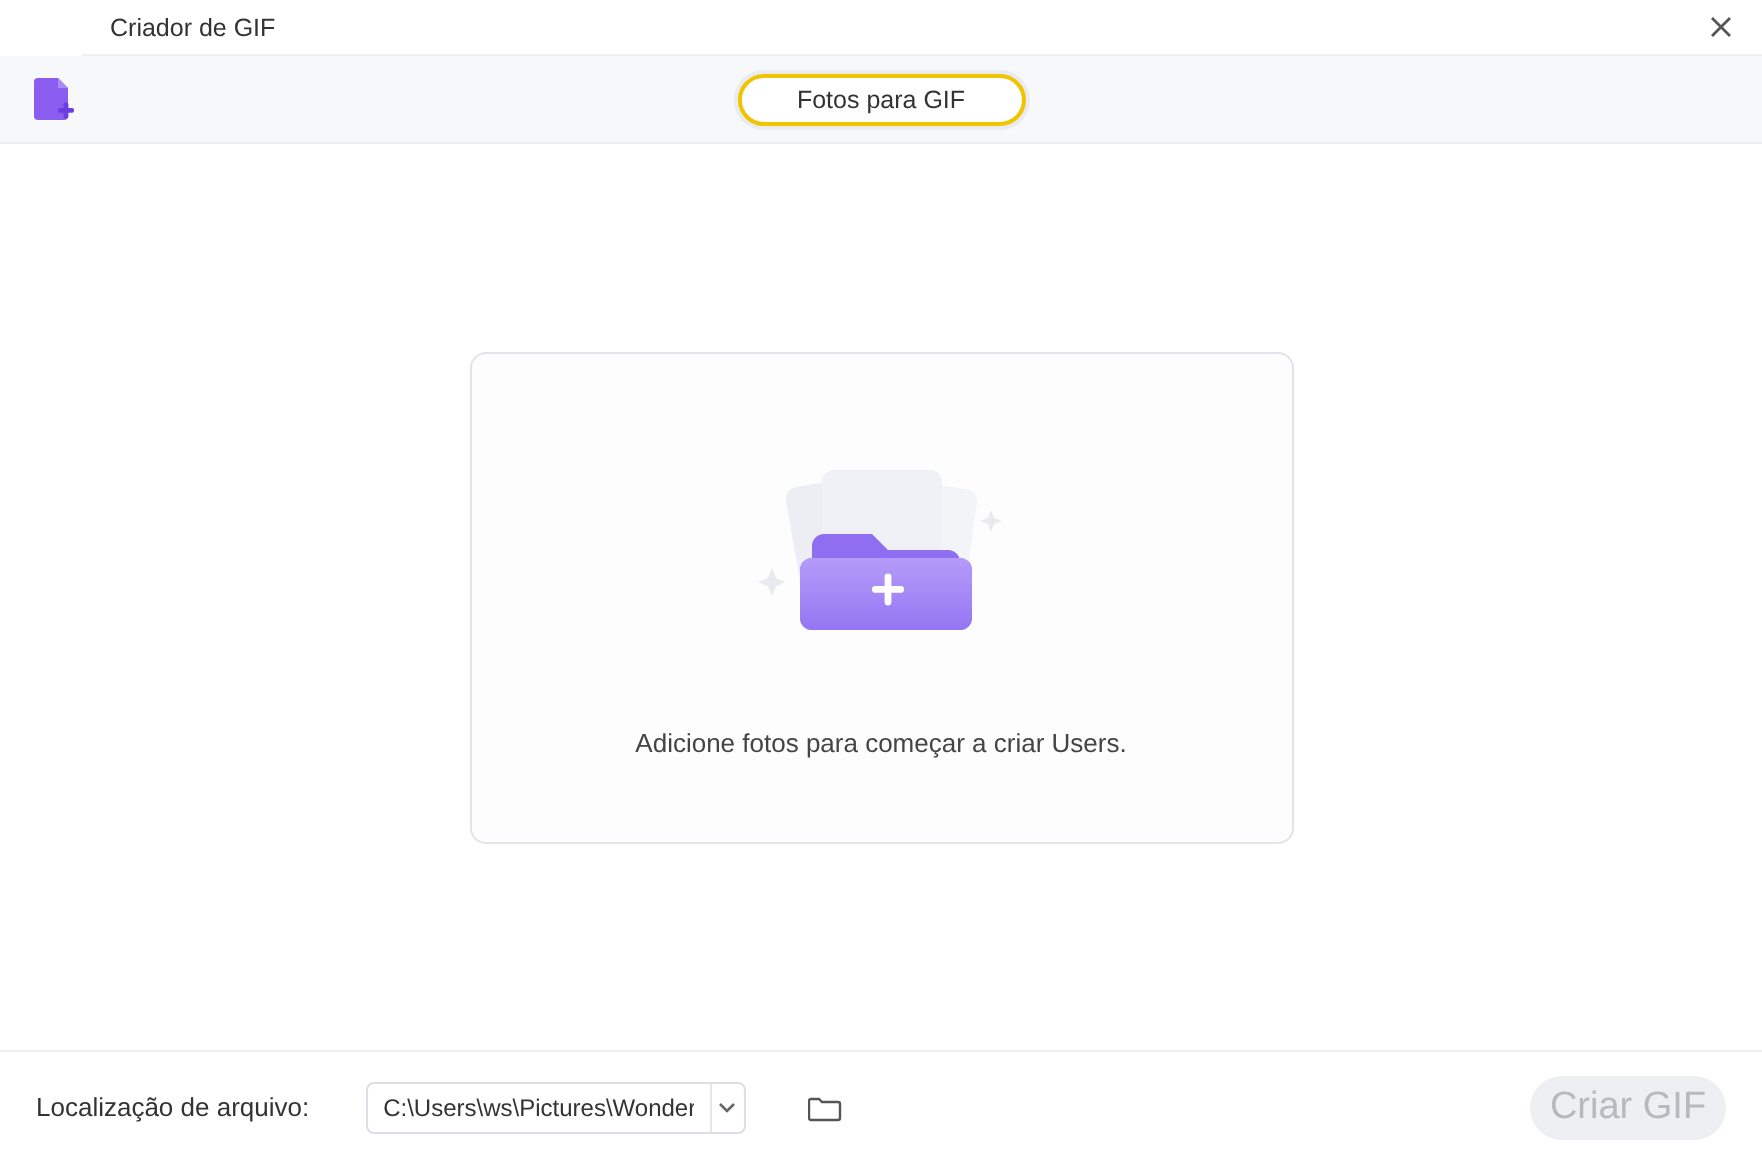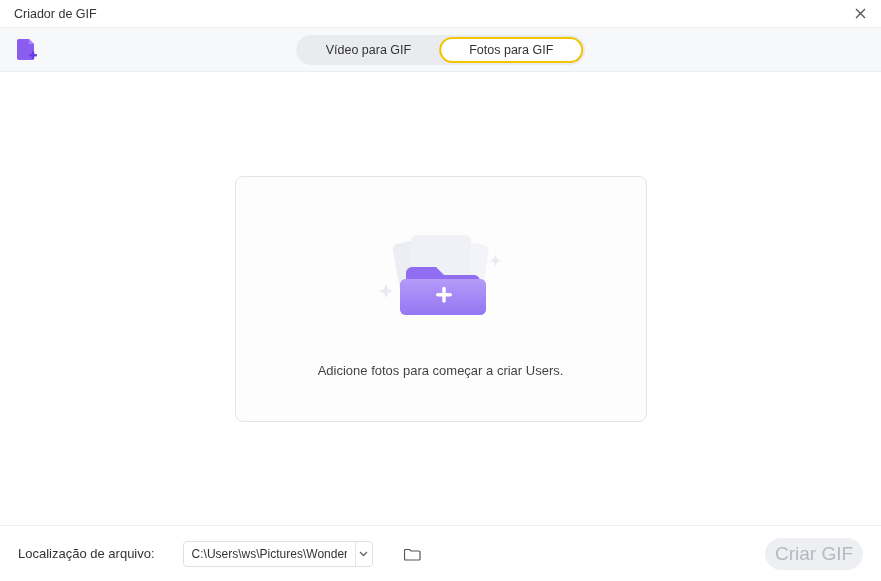--- a/index.html
+++ b/index.html
@@ -16,20 +16,21 @@
 
   
   .titlebar {
     height: 28px;
     display: flex;
     align-items: center;
     padding: 0 10px 0 14px;
     font-size: 12.5px;
     color: #333;
     border-bottom: 1px solid #f0f0f0;
+    margin-left: 41px;
   }
   .titlebar .title { flex: 1; }
   .titlebar .close {
     width: 22px; height: 22px;
     display: flex; align-items: center; justify-content: center;
     cursor: pointer;
     color: #555;
     font-size: 15px;
   }
 
@@ -181,21 +182,20 @@
   <div class="add-icon">
     <svg width="22" height="24" viewBox="0 0 22 24">
       <path d="M3 1 h10 l5 5 v14 a2 2 0 0 1 -2 2 h-13 a2 2 0 0 1 -2 -2 v-17 a2 2 0 0 1 2 -2 z" fill="#8a5cf0"></path>
       <path d="M13 1 v5 h5" fill="#a98cf5"></path>
       <rect x="13" y="16" width="8" height="2.4" rx="1" fill="#6a3de0"></rect>
       <rect x="15.8" y="13.2" width="2.4" height="8" rx="1" fill="#6a3de0"></rect>
     </svg>
   </div>
 
   <div class="tab-group">
-    <div class="tab">Vídeo para GIF</div>
     <div class="tab active">Fotos para GIF</div>
   </div>
 </div>
 
 <div class="main">
   <div class="dropzone">
     <div class="illustration">
       <svg width="150" height="110" viewBox="0 0 150 110">
 
         <path d="M18 70 l2 -5 l2 5 l5 2 l-5 2 l-2 5 l-2 -5 l-5 -2 z" fill="#e9e9f0"></path>

